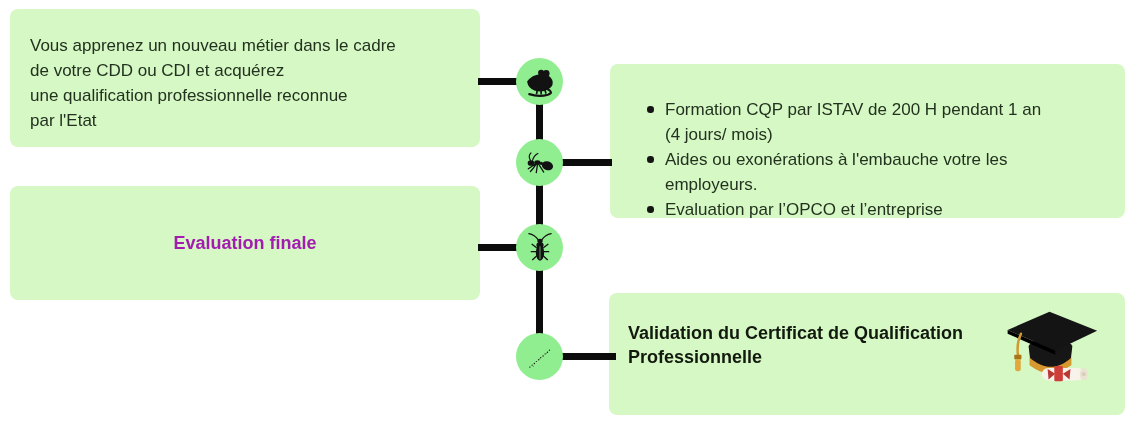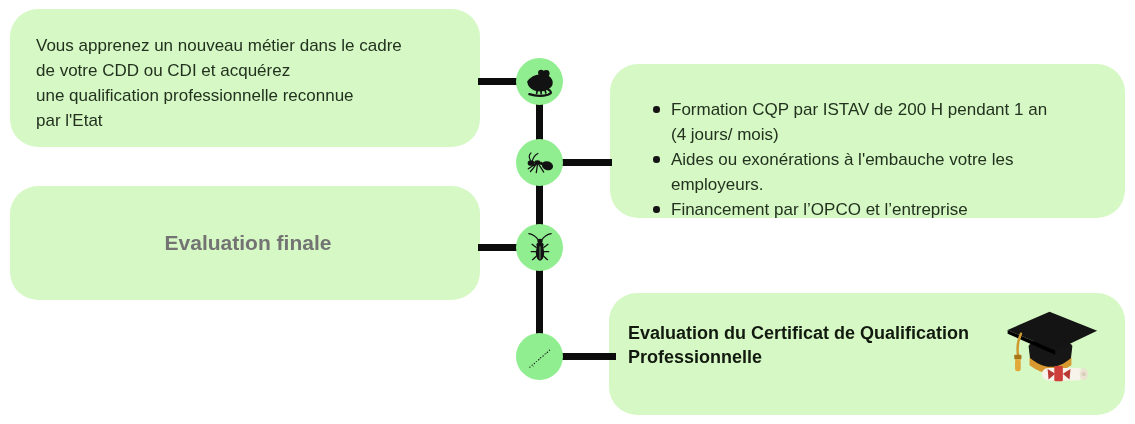--- a/index.html
+++ b/index.html
@@ -8,41 +8,40 @@
     position: relative;
     width: 1135px;
     height: 424px;
     background: #ffffff;
     font-family: "Liberation Sans", sans-serif;
     overflow: hidden;
   }
   .bubble {
     position: absolute;
     background: #d6f8c5;
-    border-radius: 28px;
-    padding-left: 6px;
+    border-radius: 8px;
   }
   .box1 { left: 10px; top: 9px; width: 470px; height: 138px; }
   .box1 .body-text {
     margin: 0;
     padding: 24px 16px 0 20px;
     font-size: 17px;
     line-height: 25px;
     color: #22321f;
     white-space: pre-line;
   }
   .box2 {
     left: 10px; top: 186px; width: 470px; height: 114px;
     display: flex; align-items: center; justify-content: center;
   }
   .box2 .bold-text {
     margin: 0;
-    font-size: 21px;
+    font-size: 18px;
     font-weight: bold;
-    color: #737373;
+    color: #a21caf;
   }
   .box3 { left: 610px; top: 64px; width: 515px; height: 154px; }
   .box3 ul {
     margin: 12px;
     padding: 21px 12px 0 23px;
     list-style: none;
   }
   .box3 li {
     position: relative;
     padding-left: 20px;
@@ -119,26 +118,26 @@
   <div class="bubble box2">
     <p class="bold-text">Evaluation finale</p>
   </div>
 
   <div class="bubble box3">
     <ul>
       <li>Formation CQP par ISTAV de 200 H pendant 1 an
 (4 jours/ mois)</li>
       <li>Aides ou exonérations à l'embauche votre les
 employeurs.</li>
-      <li>Financement par l’OPCO et l’entreprise</li>
+      <li>Evaluation par l’OPCO et l’entreprise</li>
     </ul>
   </div>
 
   <div class="bubble box4">
-    <p class="title-text">Evaluation du Certificat de Qualification
+    <p class="title-text">Validation du Certificat de Qualification
 Professionnelle</p>
     <div class="cap-wrap">
       <svg width="100" height="84" viewBox="0 0 105 84">
 
         <path d="M30,40 C36,29 70,29 76,40 L74,57 C58,67 45,67 32,57 Z" fill="#161616"></path>
 
         <path d="M31,52 C46,65 61,65 75,52 L75,60 C58,71 46,71 31,60 Z" fill="#d6982f"></path>
 
         <g>
           <rect x="44" y="63" width="44" height="13" rx="6.5" fill="#f7f3ea"></rect>

